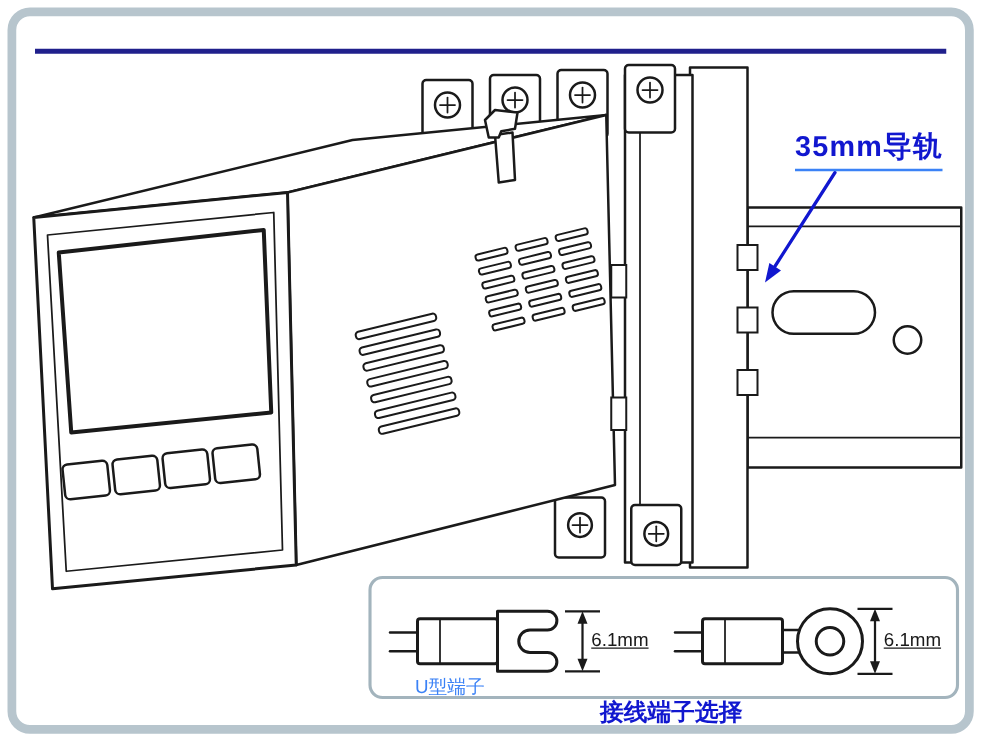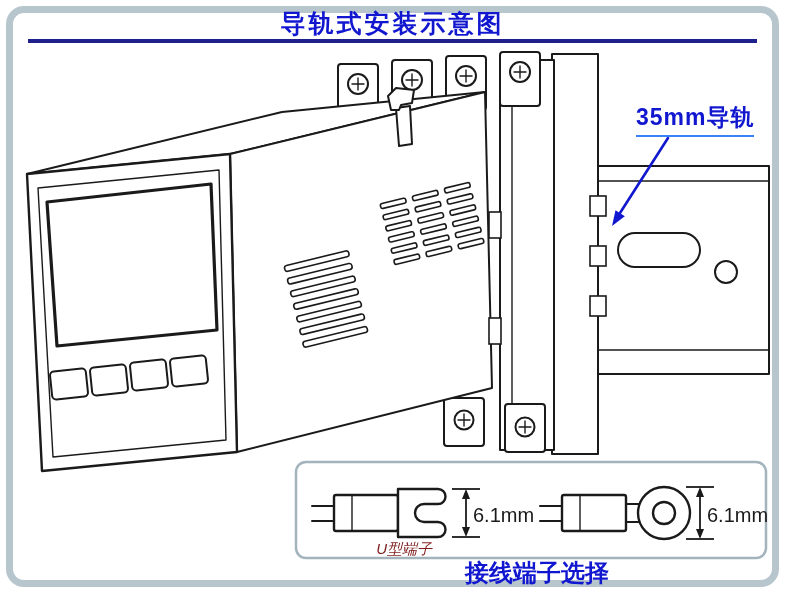--- a/index.html
+++ b/index.html
@@ -4,46 +4,45 @@
 <style>
   * { margin:0; padding:0; box-sizing:border-box; }
   html,body { width:785px; height:593px; }
   body { font-family:"Liberation Sans","DejaVu Sans",sans-serif; background:#ffffff; position:relative; overflow:hidden; }
   .canvas { position:absolute; left:0; top:0; width:785px; height:593px; }
   .frame { position:absolute; left:6px; top:6px; width:773px; height:581px; border:7px solid #b7c5cd; border-radius:18px; }
   .title { position:absolute; left:0; top:7px; width:785px; text-align:center; font-size:25px; font-weight:bold; color:#1117cf; letter-spacing:3px; }
   .divider { position:absolute; left:28px; top:39px; width:729px; height:4px; background:#20208c; }
   svg.art { position:absolute; left:0; top:0; }
   .rail-label { position:absolute; left:636px; top:102px; font-size:23px; font-weight:bold; color:#1117cf; border-bottom:2px solid #3b82f6; padding-bottom:2px; letter-spacing:1px; }
-  .dim { position:absolute; font-size:20px; color:#1a1a1a; }
+  .dim { position:absolute; font-size:15px; color:#1a1a1a;text-decoration:underline; }
   .dim-u { left:473px; top:504px; }
   .dim-o { left:707px; top:504px; }
-  .tlabel { position:absolute; font-size:15px; color:#7f1d1d; text-align:right; width:100px;font-style:italic; }
+  .tlabel { position:absolute; font-size:15px; color:#3b82f6; text-align:left; width:100px; }
   .tlabel-u { left:332px; top:540px; }
   .tlabel-o { left:590px; top:540px; }
-  .caption { position:absolute; left:447px; top:557px; width:180px; text-align:center; font-size:24px; font-weight:bold; color:#1117cf; }
+  .caption { position:absolute; left:447px; top:557px; width:180px; text-align:center; font-size:19px; font-weight:bold; color:#1117cf; }
 
   .ln { fill:none; stroke:#1a1a1a; stroke-width:2; stroke-linejoin:round; stroke-linecap:round; }
   .fw { fill:#ffffff; }
   .thin { stroke-width:1.4; }
   .med { stroke-width:2.4; }
   .disp { fill:#ffffff; stroke:#1a1a1a; stroke-width:3.2; stroke-linejoin:round; }
   .vent { fill:#ffffff; stroke:#1a1a1a; stroke-width:1.6; }
   .blue-ln { stroke:#1117cf; stroke-width:2.6; fill:none; stroke-linecap:round; }
   .blue-fill { fill:#1117cf; }
   .dim-ln { stroke:#1a1a1a; stroke-width:1.8; fill:none; }
   .dim-head { fill:#1a1a1a; }
   .inset-box { fill:#ffffff; stroke:#a3b4bd; stroke-width:2.5; }
 </style>
 </head>
 <body>
 
 <div class="canvas">
   <div class="frame"></div>
-  <div class="title">导轨式安装示意图</div>
   <div class="divider"></div>
 
   <svg class="art" width="785" height="593" viewBox="0 0 785 593">
 
     <g>
       <rect class="ln fw" x="598" y="166" width="171" height="208"></rect>
       <line class="ln thin" x1="598" y1="181" x2="769" y2="181"></line>
       <line class="ln thin" x1="598" y1="350" x2="769" y2="350"></line>
       <rect class="ln fw" x="618" y="233" width="82" height="34" rx="17"></rect>
       <circle class="ln fw" cx="726" cy="272" r="11"></circle>

